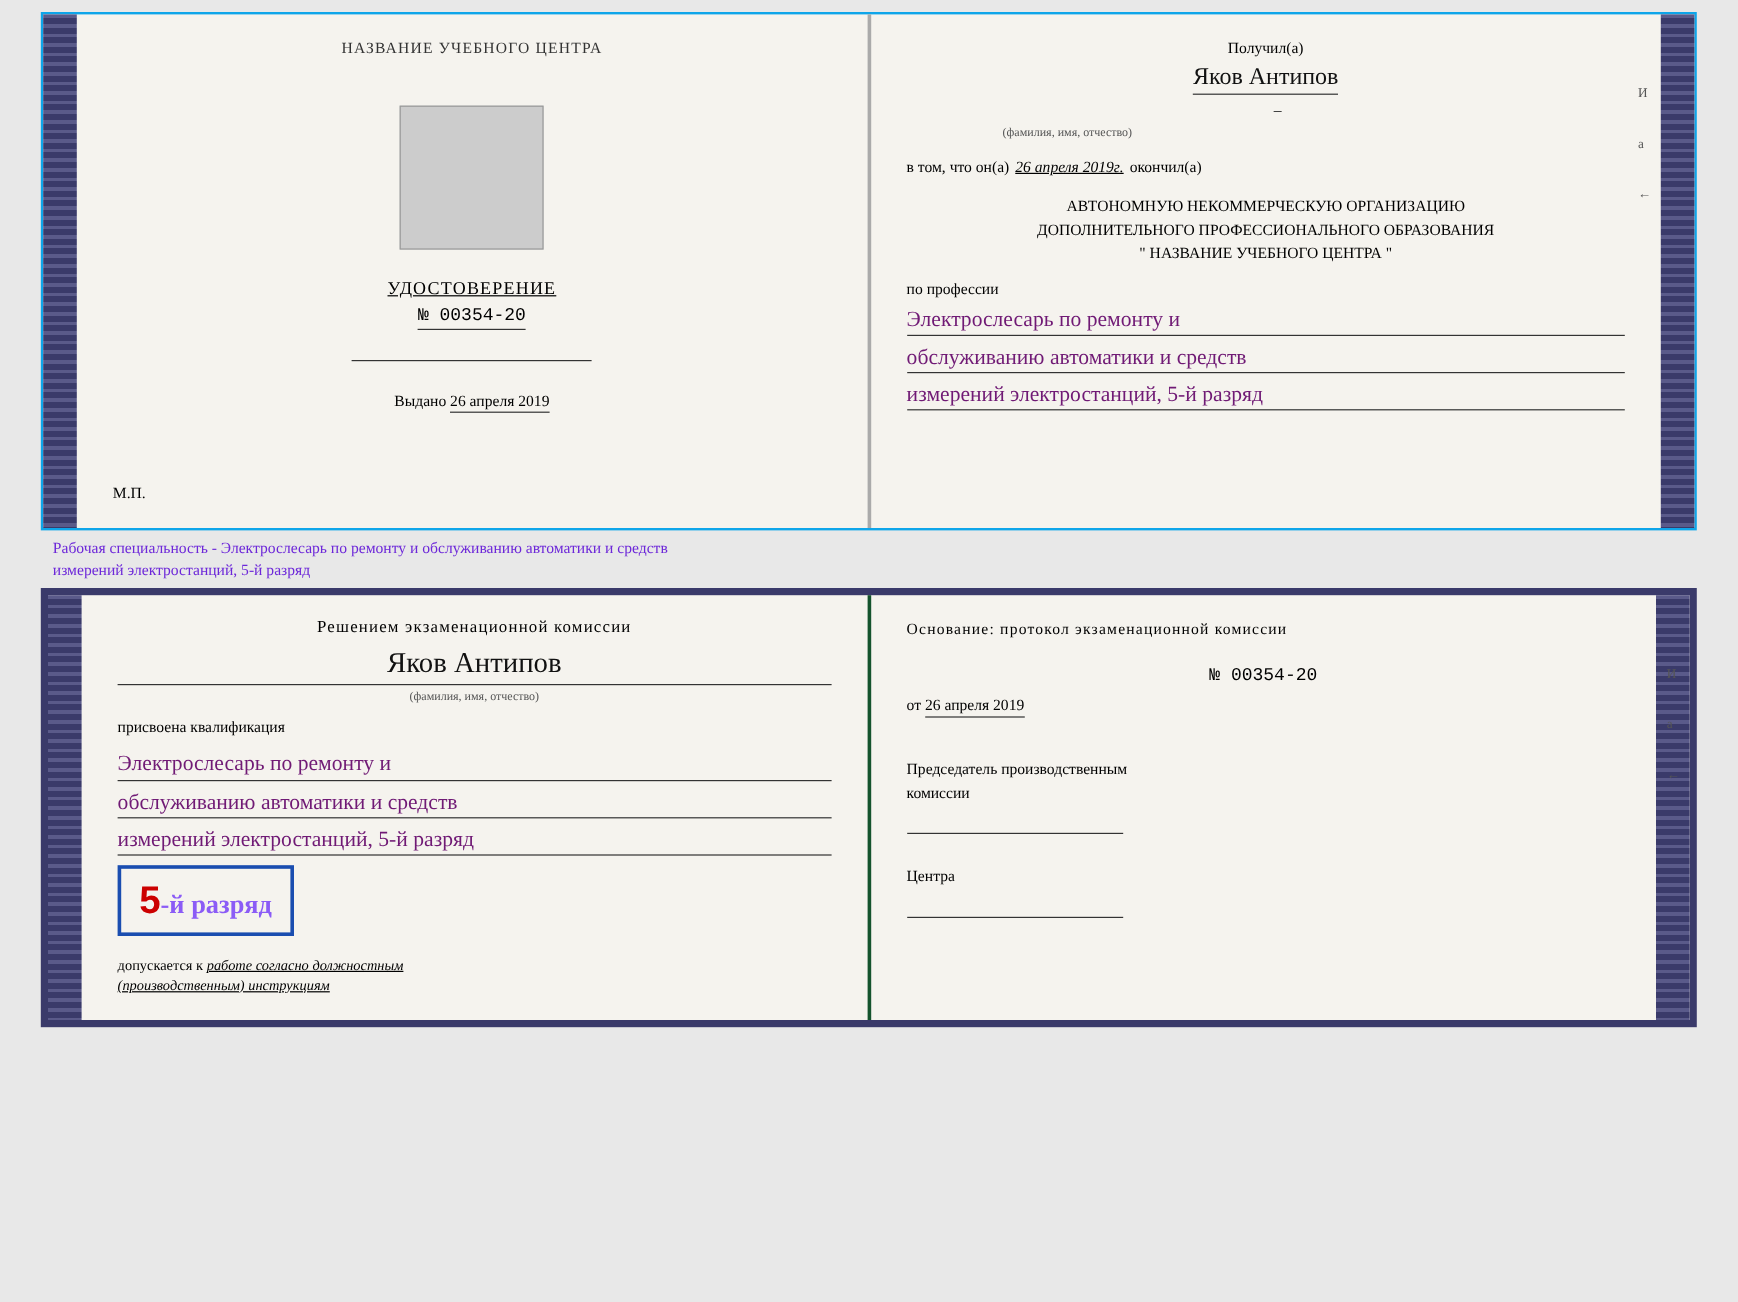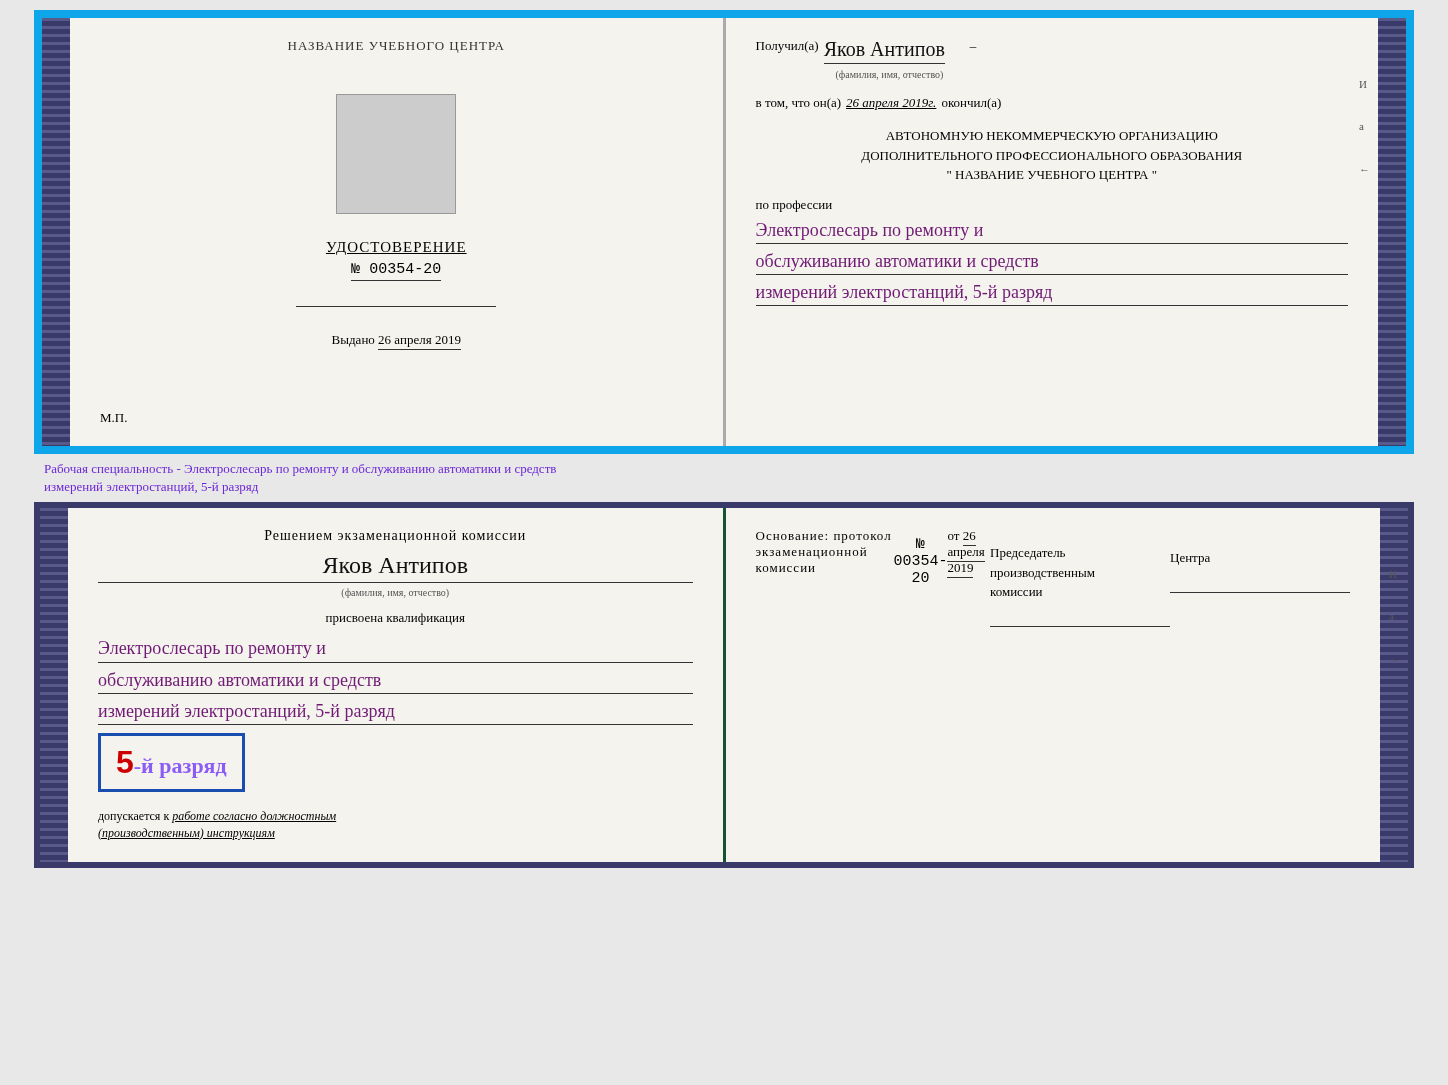--- a/index.html
+++ b/index.html
@@ -18,21 +18,21 @@
       width: 1380px;
       display: flex;
       flex-direction: column;
       gap: 0;
     }
 
     
     .book-top {
       display: flex;
       width: 100%;
-      border: 8px solid #0ea5e9;
+      border: 2px solid #0ea5e9;
       background: #f5f3ee;
       position: relative;
       margin-bottom: 0;
     }
 
     .book-spine-left-top {
       width: 28px;
       background: repeating-linear-gradient(
         180deg,
         #5a5a8a 0px, #5a5a8a 3px,
@@ -119,23 +119,24 @@
     .mp-label {
       margin-top: 10px;
       font-size: 13px;
     }
 
     
     .received-line {
       font-size: 13px;
       margin-bottom: 5px;
       display: flex;
-      align-items: flex-start;
+      align-items: center;
       gap: 5px;
       flex-wrap: wrap;
+      flex-direction: column;
     }
 
     .handwritten {
       font-family: 'Segoe Script', 'Brush Script MT', cursive;
       font-size: 20px;
       color: #111;
       border-bottom: 1px solid #333;
       padding-bottom: 2px;
     }
 
@@ -220,21 +221,21 @@
       padding: 20px 30px;
       border-right: 3px solid #14532d;
       display: flex;
       flex-direction: column;
     }
 
     .bottom-right-page {
       flex: 1;
       padding: 20px 30px;
       display: flex;
-      flex-direction: row;
+      flex-direction: column;
     }
 
     .decision-text {
       font-size: 14px;
       letter-spacing: 1px;
       text-align: center;
       margin-bottom: 8px;
     }
 
     .name-handwritten-large {
@@ -243,21 +244,20 @@
       color: #111;
       border-bottom: 1px solid #333;
       padding-bottom: 3px;
       text-align: center;
       margin-bottom: 4px;
     }
 
     .qualification-label {
       font-size: 13px;
       margin: 12px 0 5px 0;
-      text-align: center;
     }
 
     .grade-badge {
       border: 3px solid #1a4db0;
       padding: 8px 15px;
       text-align: center;
       margin: 8px 0;
       width: fit-content;
     }
 

